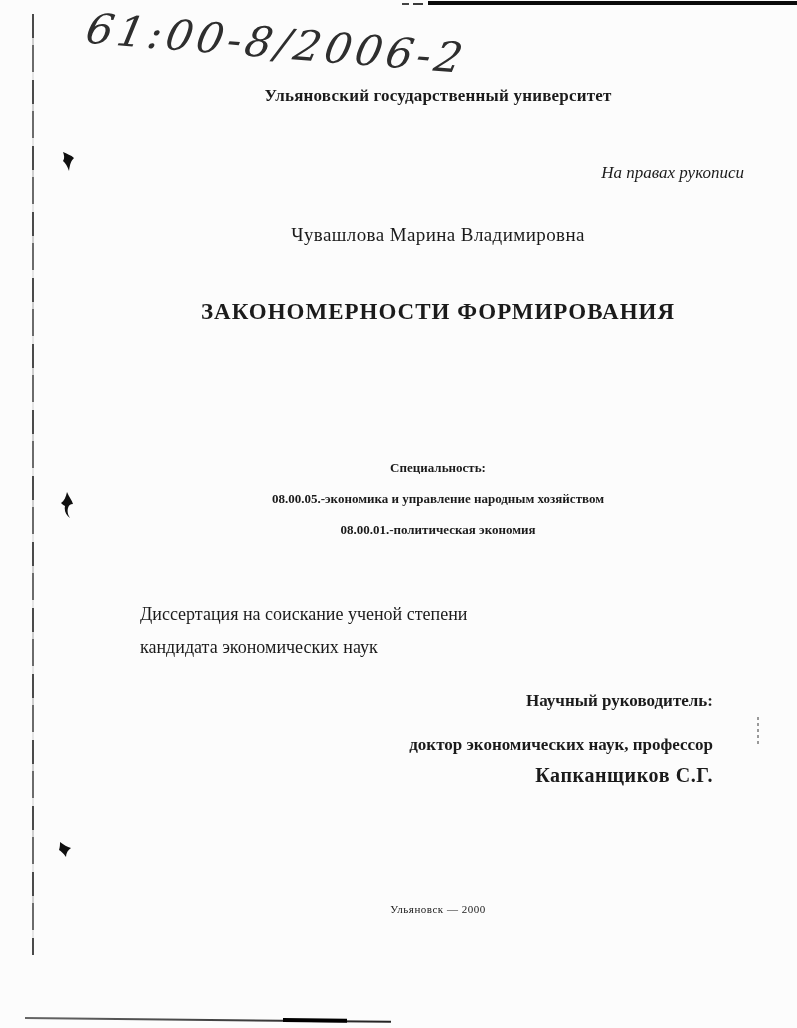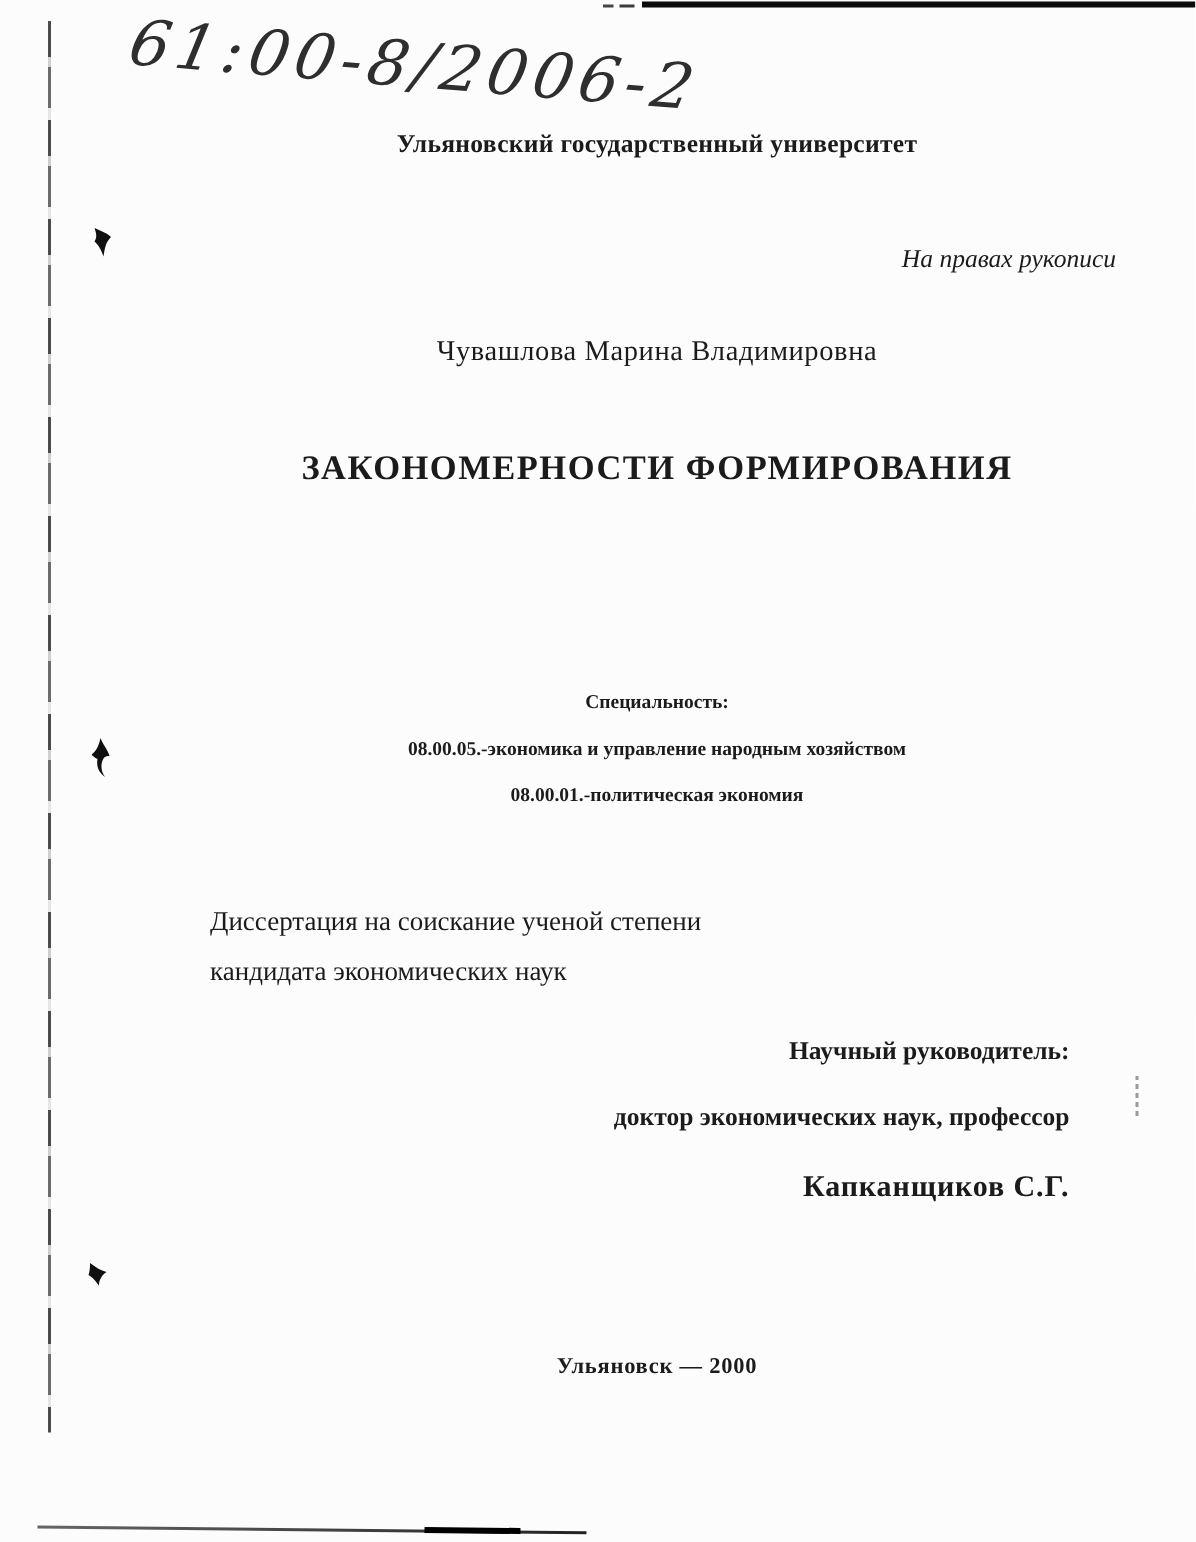--- a/index.html
+++ b/index.html
@@ -72,23 +72,23 @@
 
   .supervisor {
     top: 691px;
     text-align: right;
     padding-right: 81px;
     box-sizing: border-box;
     font-weight: bold;
     font-size: 17px;
   }
   .supervisor .degree { margin-top: 24px; }
-  .supervisor .sname  { margin-top: 25px; font-size: 20px; letter-spacing: 0.6px; padding-right: 0px; }
+  .supervisor .sname  { margin-top: 9px; font-size: 20px; letter-spacing: 0.6px; padding-right: 0px; }
 
-  .imprint { top: 903px; font-weight: bold; font-size: 15px; letter-spacing: 0.5px; }
+  .imprint { top: 903px; font-weight: normal; font-size: 11px; letter-spacing: 0.5px; }
 
   
   .edge-top-main { left: 428px; top: 1px; width: 369px; height: 4px; background: #0b0b0b; }
   .edge-top-dash1 { left: 402px; top: 3px; width: 7px; height: 2px; background: #444; }
   .edge-top-dash2 { left: 413px; top: 3px; width: 10px; height: 2px; background: #3a3a3a; }
 
   .edge-left {
     left: 32px; top: 14px; width: 2px; height: 941px;
     background: repeating-linear-gradient(
       to bottom,

